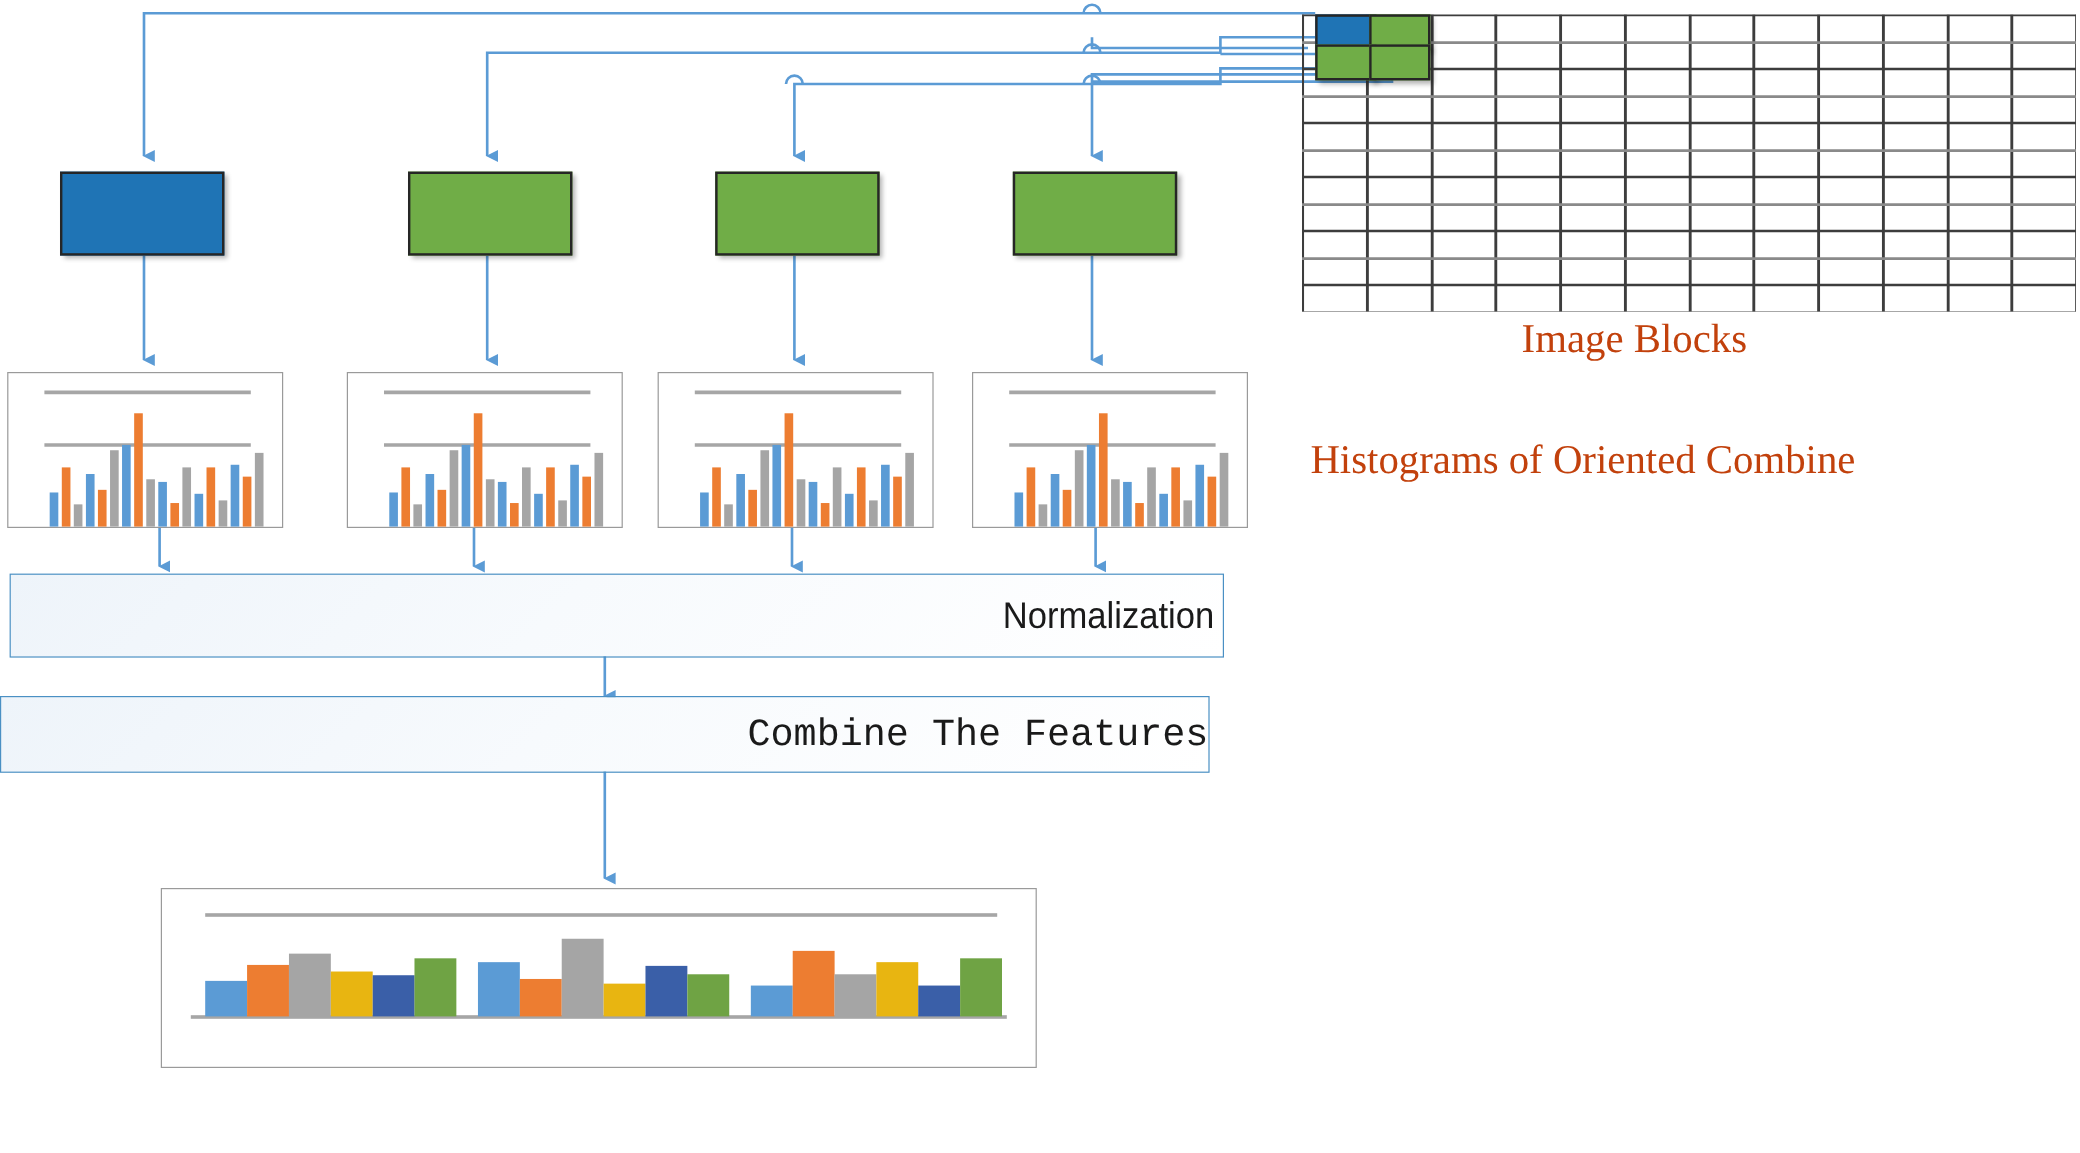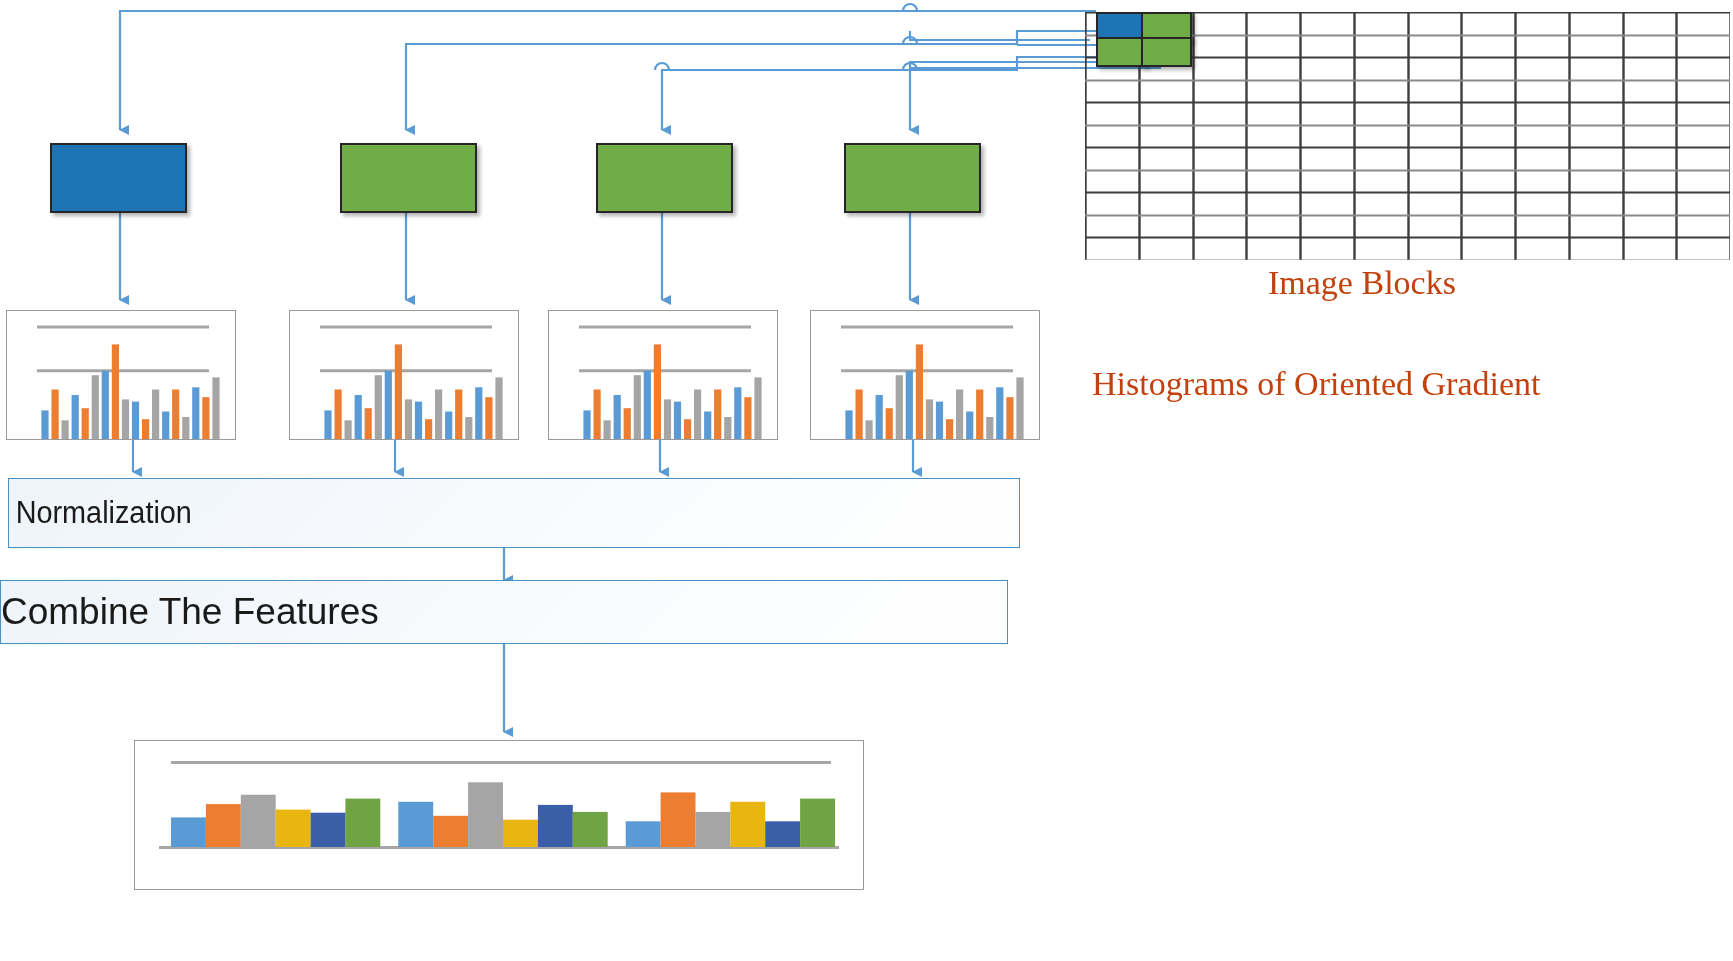--- a/index.html
+++ b/index.html
@@ -15,25 +15,25 @@
            box-shadow:3px 3px 4px rgba(0,0,0,0.30);}
   .cellbox.blue{background:#1F74B5;}
   .cellbox.green{background:#70AD47;}
 
   
   .histpanel{position:absolute;border:1.4px solid #9a9a9a;background:#ffffff;}
 
   
   .procbox{position:absolute;border:1.6px solid #4a90c4;
            background:linear-gradient(135deg,#eef4fa 0%,#f7fafd 45%,#ffffff 100%);
-           display:flex;align-items:center;justify-content:flex-start;}
+           display:flex;align-items:center;justify-content:flex-end;}
   .procbox .plabel{font-family:"Liberation Sans", sans-serif;
            font-size:31px;color:#1a1a1a;letter-spacing:0px;
            transform:scaleX(0.93);}
-  .procbox.serifed .plabel{font-family:Liberation Sans, sans-serif;font-size:37px;transform:none;}
+  .procbox.serifed .plabel{font-family:Liberation Mono, monospace;font-size:32px;transform:none;}
 
   
   .gridwrap{position:absolute;}
   .gridwrap svg{display:block;}
 
   
   .caption{position:absolute;font-family:"Liberation Serif", serif;
            color:#c2410c;white-space:nowrap;}
 
   
@@ -219,21 +219,21 @@
       </svg>
   </div>
 
   <div class="cellbox blue" style="left:1096px; top:12px; width:47px; height:26px;"></div>
   <div class="cellbox green" style="left:1141px; top:12px; width:47px; height:26px;"></div>
   <div class="cellbox green" style="left:1096px; top:37px; width:47px; height:26px;"></div>
   <div class="cellbox green" style="left:1141px; top:37px; width:47px; height:26px;"></div>
 
   <div class="caption" style="left:1268px; top:264px; font-size:34px;">Image Blocks</div>
 
-  <div class="caption" style="left:1092px; top:365px; font-size:34px;">Histograms of Oriented Gradient</div>
+  <div class="caption" style="left:1092px; top:365px; font-size:34px;">Histograms of Oriented Combine</div>
 
   <div class="procbox" style="left:8px; top:478px; width:1010px; height:68px;">
     <span class="plabel">Normalization</span>
   </div>
 
   <div class="procbox serifed" style="left:0px; top:580px; width:1006px; height:62px;">
     <span class="plabel">Combine The Features</span>
   </div>
 
   <div class="fvbox" style="left:134px; top:740px; width:728px; height:148px;">

